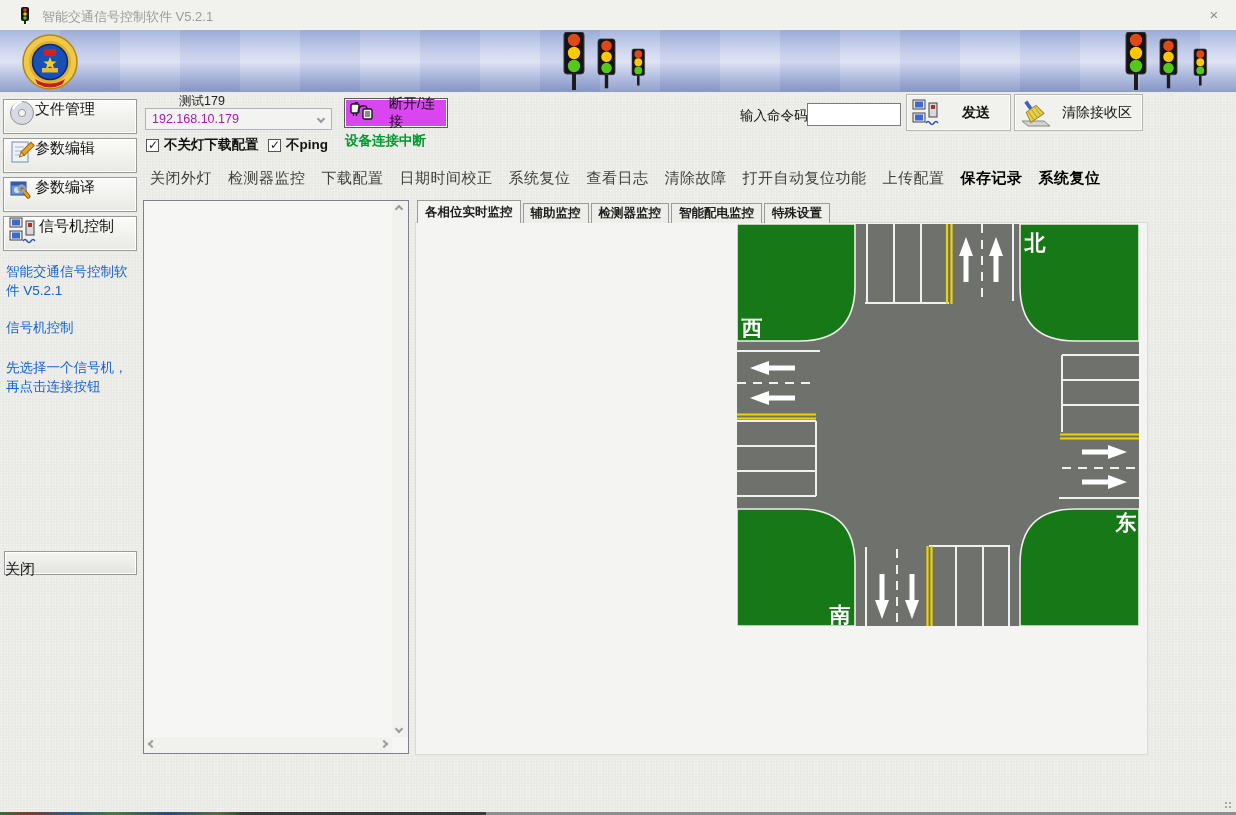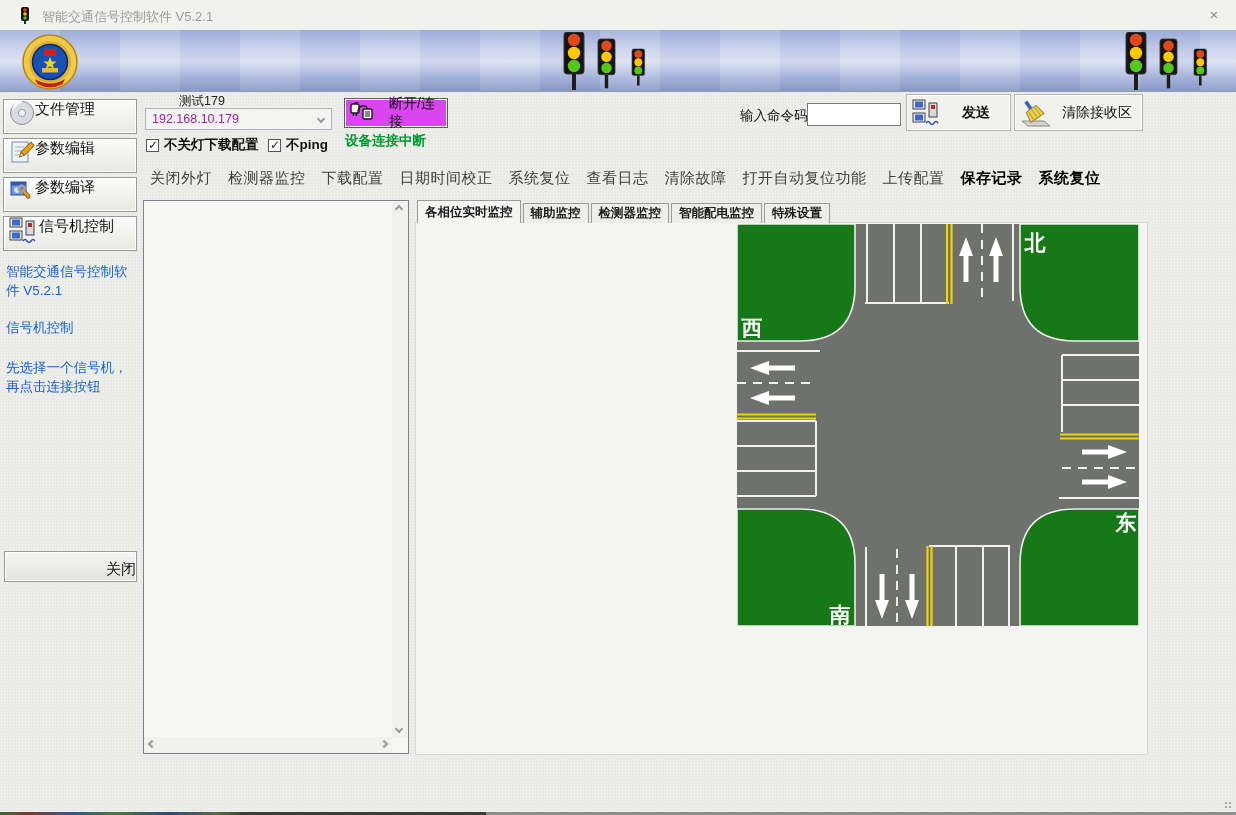--- a/index.html
+++ b/index.html
@@ -32,23 +32,23 @@
   .badge { position:absolute; left:22px; top:4px; }
   .lights { position:absolute; top:2px; }
   .lights.g1 { left:558px; } .lights.g2 { left:1120px; }
 
   
   .side-btn { position:absolute; left:3px; width:134px; height:35px; display:flex; 
     gap:0; padding-left:5px; background:linear-gradient(180deg,#fbfbfa,#e8e8e4);
     border:1px solid #9a9a9a; box-shadow:inset 0 0 0 1px #ffffff; font-size:15px; color:#111; cursor:default; }
   .side-btn .lbl { white-space:nowrap; }
   .side-info { position:absolute; left:6px; width:132px; color:#1563cf; font-size:13.5px; line-height:19px; }
-  .btn-close-side { position:absolute; left:4px; top:551px; width:133px; height:31px;
+  .btn-close-side { position:absolute; left:4px; top:551px; width:133px; height:24px;
     background:linear-gradient(180deg,#f5f5f3,#e3e3df); border:1px solid #9a9a9a;
-    box-shadow:inset 0 0 0 1px #fff; font-size:15px; color:#111; text-align:right; line-height:33px; cursor:default;padding-left:18px; }
+    box-shadow:inset 0 0 0 1px #fff; font-size:15px; color:#111; text-align:left; line-height:33px; cursor:default; }
 
   
   .dev-name { left:147px; top:93px; font-size:12.5px; color:#222;margin-left:32px; }
   .combo { left:145px; top:108px; width:187px; height:22px; background:#f3f3f1; border:1px solid #b2b2ba;
     font-size:12.5px; color:#a21caf; line-height:20px; padding-left:6px; }
   .combo .chev { position:absolute; right:7px; top:7px; }
   .checkrow { top:136px; display:flex; align-items:center; gap:5px; font-size:13.5px; color:#111;font-weight:bold; }
   .cb { width:13px; height:13px; background:#fff; border:1px solid #565656; position:relative; }
   .cb.checked::after { content:"✓"; position:absolute; left:1px; top:-2px; font-size:12px; font-weight:bold; color:#1a1a1a; }
   .btn-connect { left:344px; top:98px; width:104px; height:30px; display:flex; align-items:center; gap:14px;

